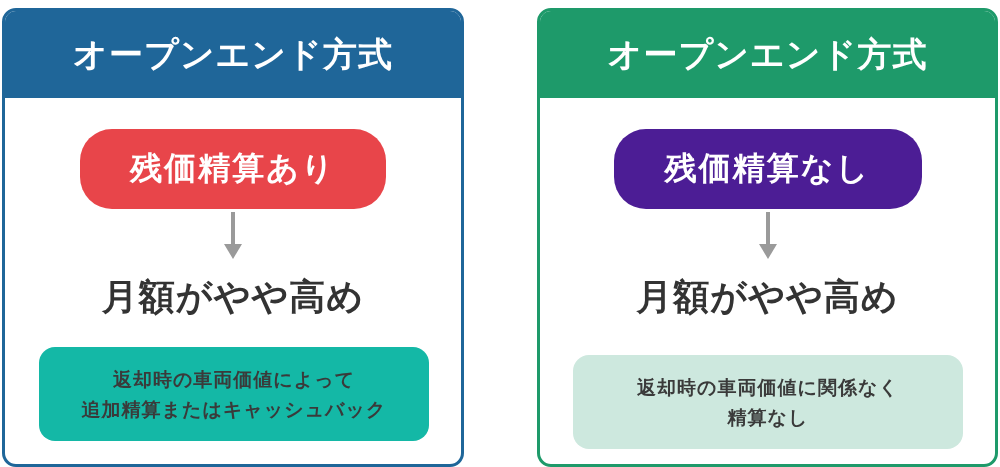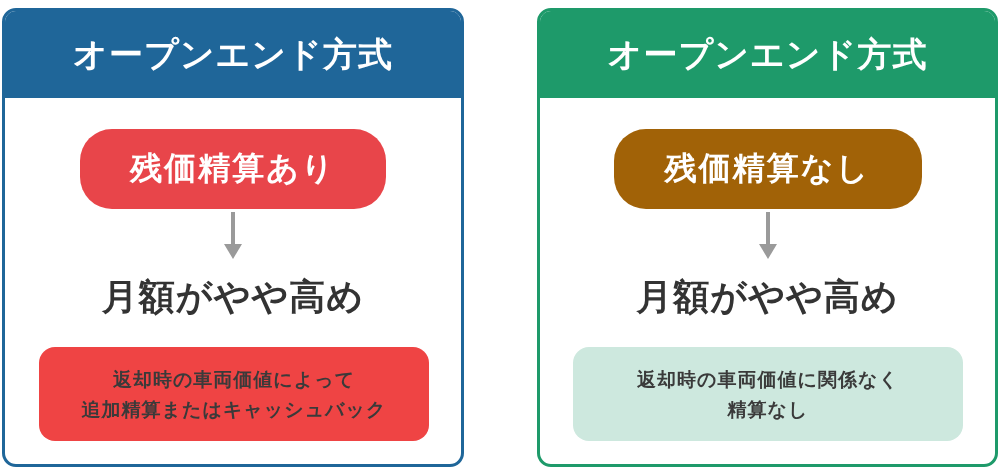--- a/index.html
+++ b/index.html
@@ -19,33 +19,33 @@
   }
   .left .header { background: #1f6699; }
   .right .header { background: #1e9a6a; }
   .pill {
     position: absolute; top: 118px; left: 50%; transform: translateX(-50%);
     height: 64px; border-radius: 32px; color: #fff; font-size: 32px; font-weight: bold;
     display: flex; align-items: center; justify-content: center; padding: 8px 28px; white-space: nowrap;
     letter-spacing: 2px;
   }
   .left .pill { background: #e8454a; width: 250px; }
-  .right .pill { background: #a16207; width: 252px; }
+  .right .pill { background: #4c1d95; width: 252px; }
   .arrow { position: absolute; top: 201px; left: 50%; transform: translateX(-50%); width: 20px; height: 48px; }
   .result {
     position: absolute; top: 262px; left: 0; right: 0; text-align: center;
     font-size: 36px; font-weight: bold; color: #333333; letter-spacing: 1px;
   }
   .note {
     position: absolute; top: 336px; height: 94px; border-radius: 16px;
     display: flex; flex-direction: column; align-items: center; justify-content: center;
     font-size: 19px; font-weight: bold; color: #3a3a3a; line-height: 30px; letter-spacing: 1px;
   }
-  .left .note { left: 34px; width: 390px; background: #ef4444; }
-  .right .note { left: 33px; width: 390px; background: #cde8de; }
+  .left .note { left: 34px; width: 390px; background: #14b8a6; }
+  .right .note { left: 33px; width: 390px; background: #cde8de; margin-top: 8px; }
 </style>
 </head>
 <body>
 
 <div class="card left">
   <div class="header">オープンエンド方式</div>
   <div class="pill">残価精算あり</div>
   <svg class="arrow" viewBox="0 0 20 48">
     <rect x="8" y="0" width="4" height="34" fill="#9a9a9a"></rect>
     <polygon points="1,32 19,32 10,47" fill="#9a9a9a"></polygon>

